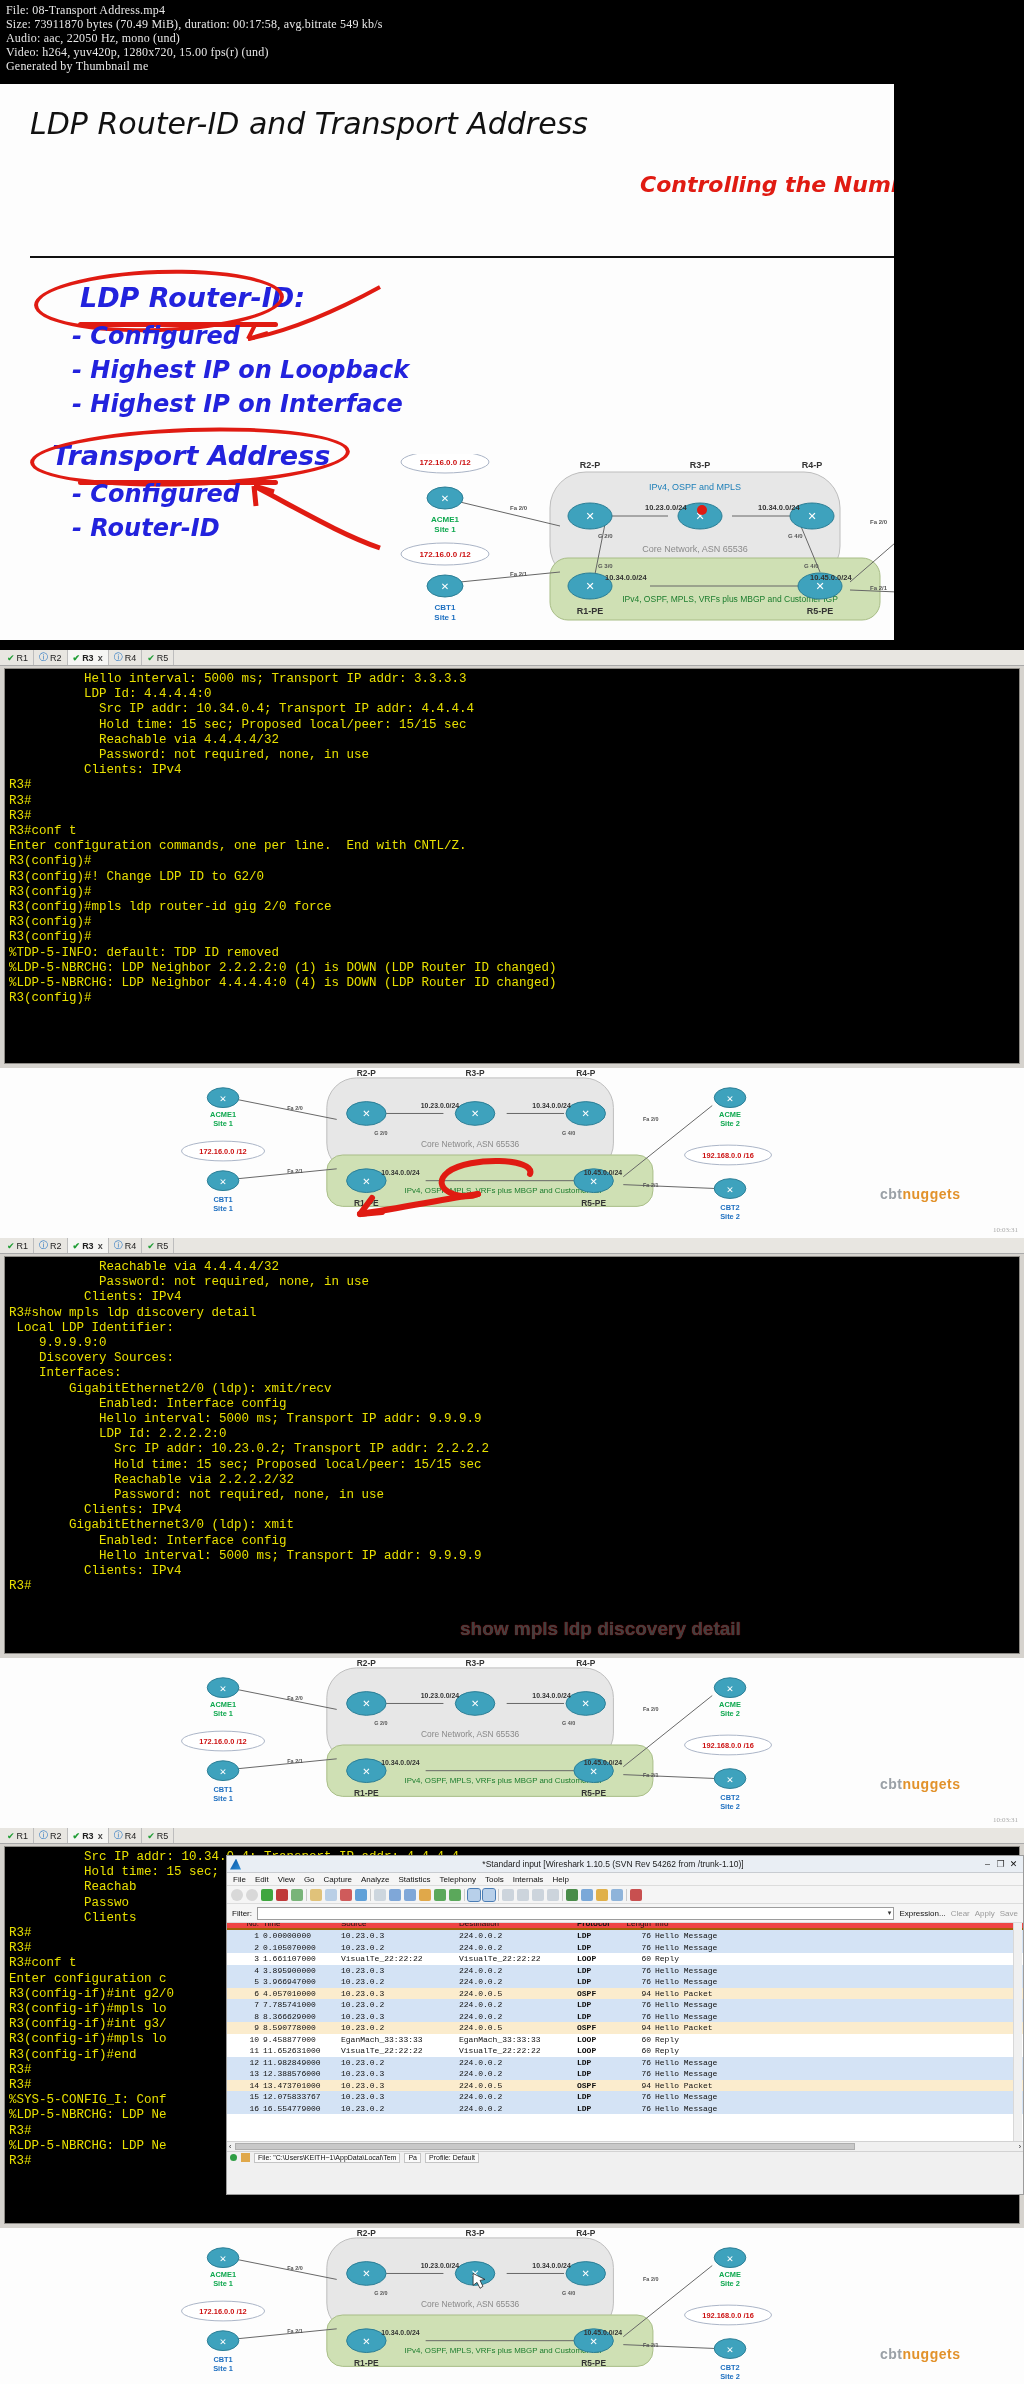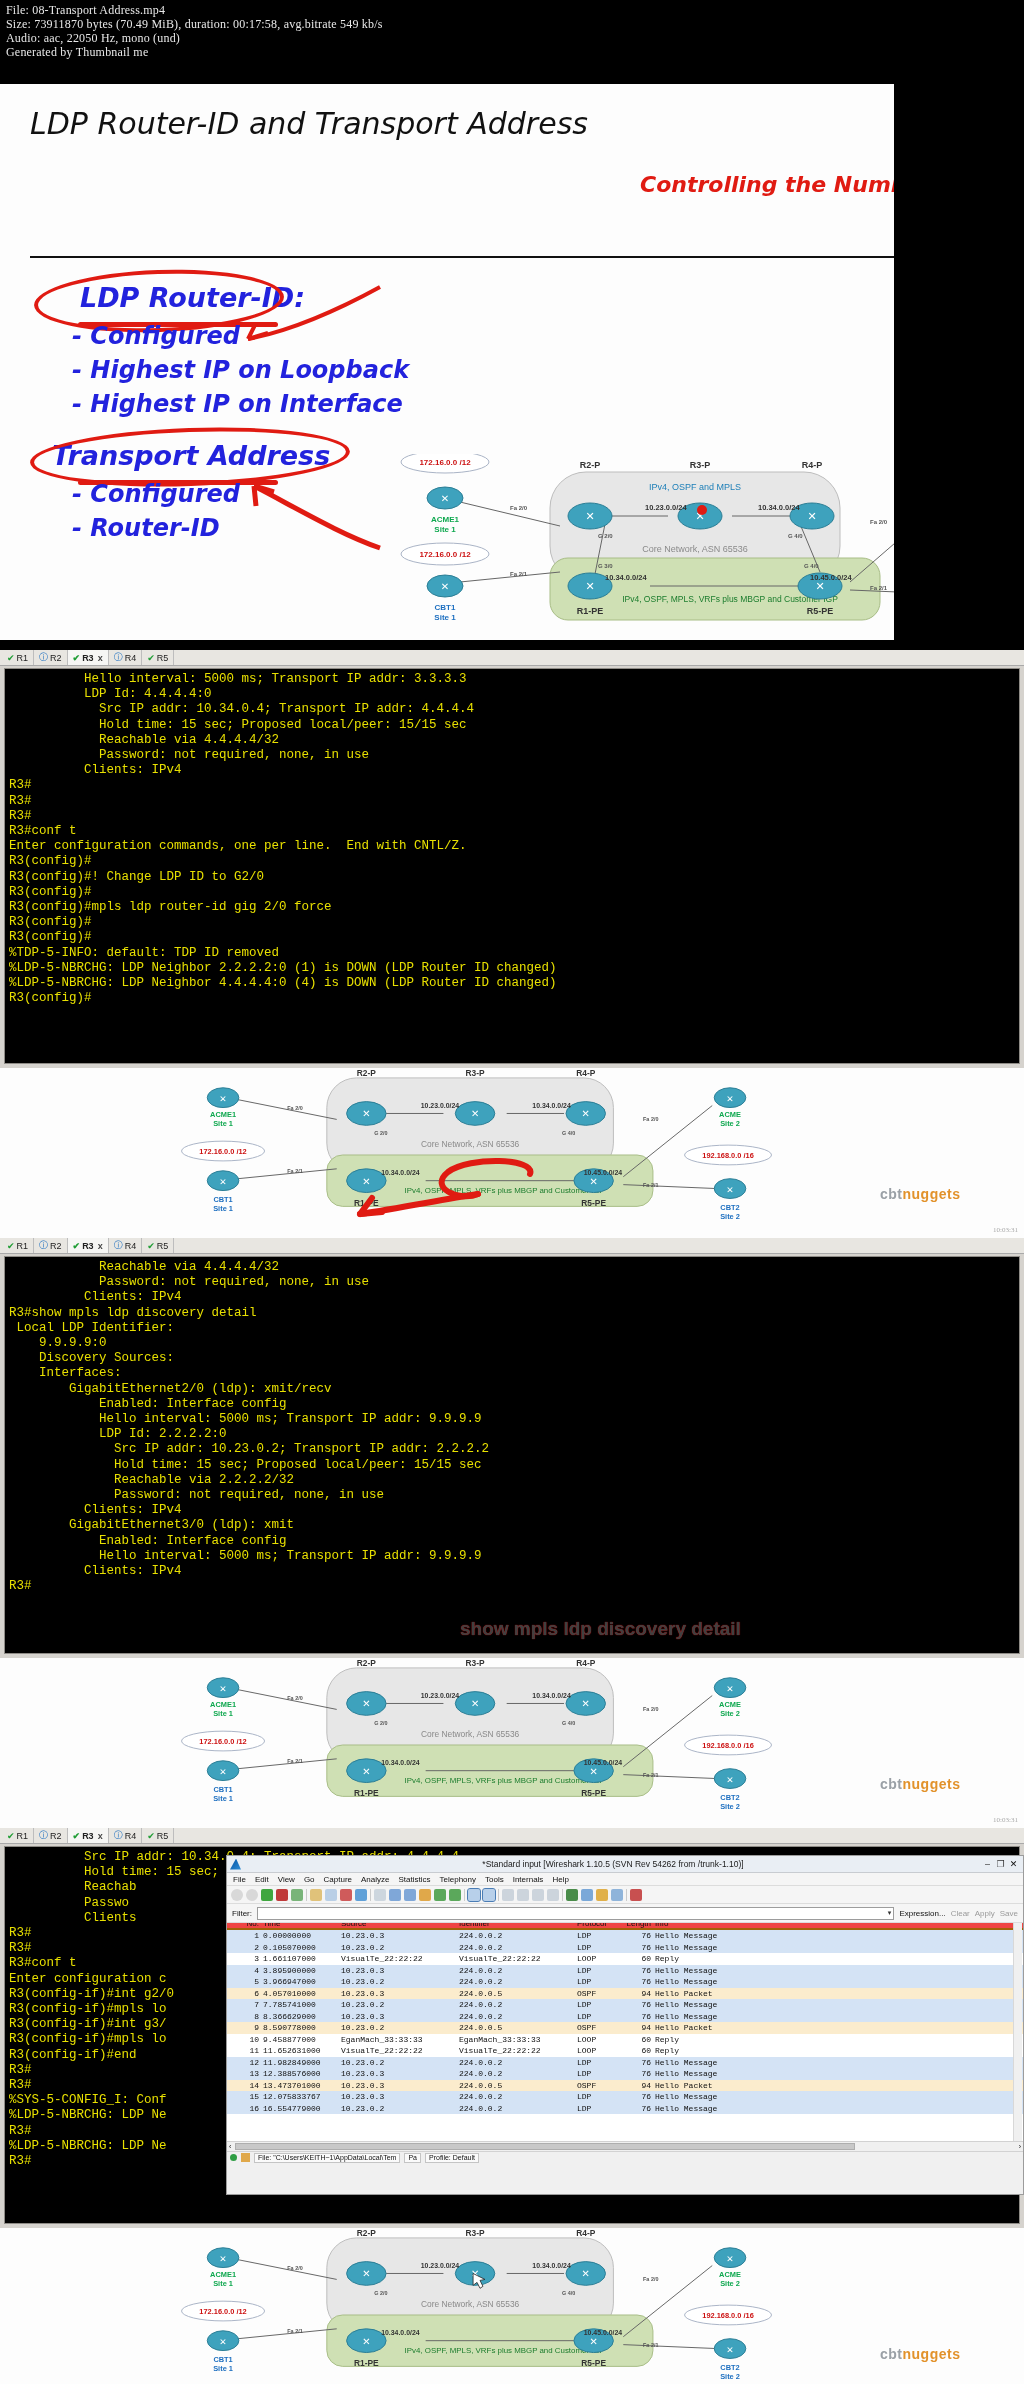--- a/index.html
+++ b/index.html
@@ -135,21 +135,21 @@
   .ws-grid{ background:#fff; }
   .ws-hdr{
     display:flex; height:12px; align-items:flex-end;
     background:#ef4444; border-bottom:7px solid #a16207; font-size:8px;
   }
   .ws-hdr div, .ws-row div{ padding:0 2px; overflow:hidden; white-space:nowrap; }
   .c-no{ width:34px; text-align:right; }
   .c-time{ width:78px; }
   .c-src{ width:118px; }
   .c-dst{ width:118px; }
-  .c-proto{ width:42px; }
+  .c-proto{ width:42px;font-weight:bold; }
   .c-len{ width:36px; text-align:right; }
   .c-info{ flex:1; }
   .ws-row{
     display:flex; height:11.5px; align-items:center;
     font-family:"Liberation Mono", monospace; font-size:8px;
   }
   .ws-row.ldp{ background:#d4e3f5; }
   .ws-row.ospf{ background:#fbeccd; }
   .ws-row.loop{ background:#ffffff; }
   .ws-scroll{
@@ -170,20 +170,21 @@
     border-left:1px solid #d8d8d8;
   }
 </style>
 </head>
 <body>
 
 <div class="fileinfo">
   <div>File: 08-Transport Address.mp4</div>
   <div>Size: 73911870 bytes (70.49 MiB), duration: 00:17:58, avg.bitrate 549 kb/s</div>
   <div>Audio: aac, 22050 Hz, mono (und)</div>
+  <div>Video: h264, yuv420p, 1280x720, 15.00 fps(r) (und)</div>
   <div>Generated by Thumbnail me</div>
 </div>
 
 <div class="slide" style="top:84px; width:894px; height:556px; background:#fdfdfd;">
 
   <div class="wb-title" style="left:30px; top:22px; font-size:30px;">LDP Router-ID and Transport Address</div>
 
   <div class="wb-red" style="left:640px; top:88px; font-size:22px;">Controlling the Numbers</div>
 
   <div class="wb-rule" style="left:30px; top:172px; width:964px;"></div>
@@ -670,21 +671,21 @@
       <span class="act on">Expression...</span>
       <span class="act">Clear</span>
       <span class="act">Apply</span>
       <span class="act">Save</span>
     </div>
     <div class="ws-grid" style="height:218px; position:relative; overflow:hidden;">
       <div class="ws-hdr">
         <div class="c-no">No.</div>
         <div class="c-time">Time</div>
         <div class="c-src">Source</div>
-        <div class="c-dst">Identifier</div>
+        <div class="c-dst">Destination</div>
         <div class="c-proto">Protocol</div>
         <div class="c-len">Length</div>
         <div class="c-info">Info</div>
       </div>
       <div id="ws-rows" style="margin-top:-5px;">
           <div class="ws-row ldp">
             <div class="c-no">1</div>
             <div class="c-time">0.00000000</div>
             <div class="c-src">10.23.0.3</div>
             <div class="c-dst">224.0.0.2</div>

